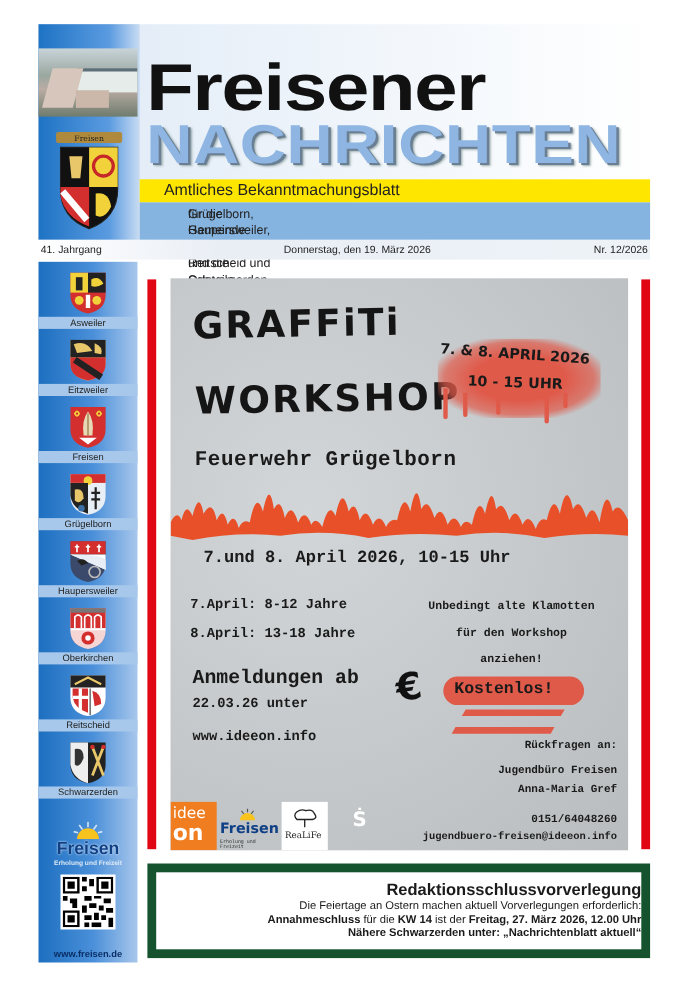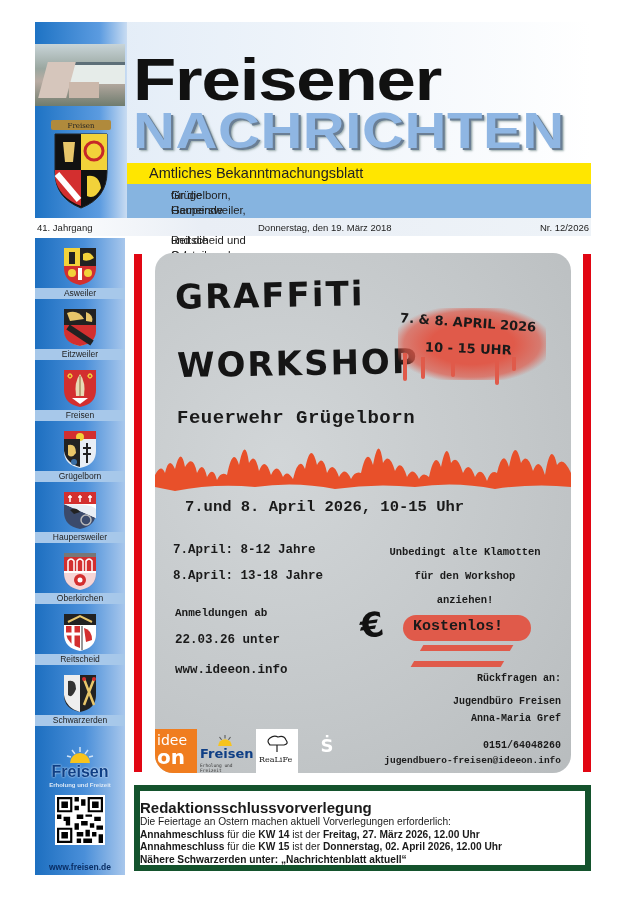--- a/index.html
+++ b/index.html
@@ -35,53 +35,53 @@
   .fl-tag { position: absolute; left: 0; top: 39px; width: 90px; text-align: center; font-size: 6px; color: #dce8f5; font-weight: bold; }
   .qr { position: absolute; left: 20px; top: 52px; width: 50px; height: 50px; background: #fff; padding: 2px; }
   .qr svg { width: 46px; height: 46px; }
   .fl-url { position: absolute; left: 0; top: 119px; width: 90px; text-align: center; font-size: 8.5px; font-weight: bold; color: #0a2f66; }
 
   
   .redbar-l { position: absolute; left: 134px; top: 254px; width: 8px; height: 518px; background: #e10613; }
   .redbar-r { position: absolute; left: 583px; top: 254px; width: 8px; height: 518px; background: #e10613; }
 
   
-  .poster { position: absolute; left: 155px; top: 253px; width: 416px; height: 520px; background: radial-gradient(ellipse at 30% 40%, #d2d6d8 0%, #c3c7c9 60%, #b8bcbe 100%); overflow: hidden; font-family: "DejaVu Sans Mono", monospace; color: #1a1a1a; border-radius: 18px; }
+  .poster { position: absolute; left: 155px; top: 253px; width: 416px; height: 520px; background: radial-gradient(ellipse at 30% 40%, #d2d6d8 0%, #c3c7c9 60%, #b8bcbe 100%); overflow: hidden; font-family: "DejaVu Sans Mono", monospace; color: #1a1a1a; }
   .g-title { position: absolute; font-family: "DejaVu Sans", sans-serif; font-weight: 900; color: #151515; letter-spacing: 2px; transform: rotate(-1deg); }
   .g1 { left: 20px; top: 22px; font-size: 34px; }
   .g2 { left: 22px; top: 90px; font-size: 34px; }
   .splash { position: absolute; left: 243px; top: 55px; width: 148px; height: 72px; background: radial-gradient(ellipse at center, #e05a4a 40%, rgba(224,90,74,0.7) 65%, rgba(224,90,74,0) 78%); }
   .drip { position: absolute; width: 4px; background: #e05a4a; border-radius: 0 0 3px 3px; }
   .sp1 { position: absolute; left: 245px; top: 62px; font-family: "DejaVu Sans", sans-serif; font-weight: bold; font-size: 13px; transform: rotate(4deg); color: #1a1a1a; }
   .sp2 { position: absolute; left: 270px; top: 88px; font-family: "DejaVu Sans", sans-serif; font-weight: bold; font-size: 13px; transform: rotate(2deg); color: #1a1a1a; }
   .fw { position: absolute; left: 22px; top: 154px; font-family: "Liberation Mono", monospace; font-weight: bold; font-size: 19px; letter-spacing: 0.5px; }
   .flames { position: absolute; left: 0; top: 172px; width: 416px; height: 70px; }
   .dateline { position: absolute; left: 30px; top: 245px; font-family: "Liberation Mono", monospace; font-weight: bold; font-size: 15.5px; }
   .age1 { position: absolute; left: 18px; top: 290px; font-family: "Liberation Mono", monospace; font-weight: bold; font-size: 12.5px; }
   .age2 { position: absolute; left: 18px; top: 316px; font-family: "Liberation Mono", monospace; font-weight: bold; font-size: 12.5px; }
   .right-note { position: absolute; left: 210px; top: 287px; width: 200px; text-align: center; font-family: "Liberation Mono", monospace; font-weight: bold; font-size: 10.5px; line-height: 24px; }
-  .anm1 { position: absolute; left: 20px; top: 354px; font-family: "Liberation Mono", monospace; font-weight: bold; font-size: 11px; text-align: right; }
+  .anm1 { position: absolute; left: 20px; top: 354px; font-family: "Liberation Mono", monospace; font-weight: bold; font-size: 18px; text-align: right; }
   .anm2 { position: absolute; left: 20px; top: 380px; font-family: "Liberation Mono", monospace; font-weight: bold; font-size: 12.5px; }
   .www { position: absolute; left: 20px; top: 410px; font-family: "Liberation Mono", monospace; font-weight: bold; font-size: 12.5px; }
   .euro { position: absolute; left: 205px; top: 352px; font-family: "DejaVu Sans", sans-serif; font-weight: 900; font-size: 34px; color: #111; transform: rotate(-8deg); }
   .kosten-blob { position: absolute; left: 248px; top: 362px; width: 128px; height: 26px; background: #e05a4a; border-radius: 14px; }
   .kosten-z { position: absolute; left: 262px; top: 392px; width: 90px; height: 22px; border-top: 6px solid #e05a4a; border-bottom: 6px solid #e05a4a; transform: skewX(-30deg); }
   .kosten { position: absolute; left: 258px; top: 365px; font-family: "Liberation Mono", monospace; font-weight: bold; font-size: 15px; color: #1a1a1a; }
   .contact { position: absolute; right: 10px; text-align: right; font-family: "Liberation Mono", monospace; font-weight: bold; font-size: 10px; }
   .c1 { top: 420px; } .c2 { top: 443px; } .c3 { top: 460px; } .c4 { top: 487px; } .c5 { top: 502px; font-size: 9.5px; }
   .logos { position: absolute; left: 0; top: 476px; width: 200px; height: 44px; }
   .logo-ideeon { position: absolute; left: 0; top: 0; width: 42px; height: 44px; background: #f07d1f; color: #fff; font-family: "DejaVu Sans", sans-serif; font-size: 14px; line-height: 17px; padding: 3px 2px; }
   .logo-freisen { position: absolute; left: 43px; top: 6px; width: 56px; height: 36px; }
   .logo-freisen .fn { position: absolute; left: 2px; top: 11px; font-family: "DejaVu Sans", sans-serif; font-weight: 900; font-size: 13px; color: #0f3f85; }
   .logo-freisen .ft { position: absolute; left: 2px; top: 28px; font-size: 4.5px; color: #333; }
   .logo-realife { position: absolute; left: 101px; top: 0; width: 42px; height: 44px; background: #fff; }
   .logo-spk { position: absolute; left: 152px; top: 6px; width: 40px; height: 36px; color: #fff; text-align: center; font-family: "DejaVu Sans", sans-serif; font-weight: bold; font-size: 18px; }
 
   
-  .notice { position: absolute; left: 134px; top: 785px; width: 457px; height: 86px; border: 6px solid #14532d; text-align: left; color: #1a1a1a; }
+  .notice { position: absolute; left: 134px; top: 785px; width: 457px; height: 86px; border: 8px solid #14532d; text-align: right; color: #1a1a1a; }
   .n-title { font-weight: bold; font-size: 15px; margin-top: 8px; line-height: 17px; }
   .n-line { font-size: 10.2px; line-height: 12.7px; }
   .n-line b { font-weight: bold; }
 </style>
 </head>
 <body>
 
 <div class="header">
   <div class="left-strip">
     <div class="photo">
@@ -109,21 +109,21 @@
   <div class="blue-bar">
     <span>
       <span>für die Gemeinde Freisen und die Ortsteile Asweiler, Eitzweiler, Freisen,</span><br>
       <span>Grügelborn, Haupersweiler, Oberkirchen, Reitscheid und Schwarzerden</span>
     </span>
   </div>
 </div>
 
 <div class="info-row">
   <span class="l">41. Jahrgang</span>
-  <span class="c">Donnerstag, den 19. März 2018</span>
+  <span class="c">Donnerstag, den 19. März 2026</span>
   <span class="r">Nr. 12/2026</span>
 </div>
 
 <div class="sidebar">
   <div class="district" style="top:0px">
     <svg class="crest" viewBox="0 0 36 40">
         <path d="M2 2 H34 V22 Q34 36 18 39 Q2 36 2 22 Z" fill="#d32f2f"></path>
         <rect x="2" y="2" width="16" height="18" fill="#f2d23a"></rect>
         <rect x="18" y="2" width="16" height="18" fill="#222"></rect>
         <rect x="7" y="6" width="6" height="12" fill="#222"></rect>
@@ -305,17 +305,14 @@
     <div class="logo-spk">Ṡ</div>
   </div>
 </div>
 
 <div class="notice">
   <div class="n-title">Redaktionsschlussvorverlegung</div>
   <div class="n-line">Die Feiertage an Ostern machen aktuell Vorverlegungen erforderlich:</div>
   <div class="n-line">
     <b>Annahmeschluss</b><span> für die </span><b>KW 14</b><span> ist der </span><b>Freitag, 27. März 2026, 12.00 Uhr</b>
   </div>
-  <div class="n-line">
-    <b>Annahmeschluss</b><span> für die </span><b>KW 15</b><span> ist der </span><b>Donnerstag, 02. April 2026, 12.00 Uhr</b>
-  </div>
   <div class="n-line" style="font-weight:bold;">Nähere Schwarzerden unter: „Nachrichtenblatt aktuell“</div>
 </div>
 
 </body></html>

